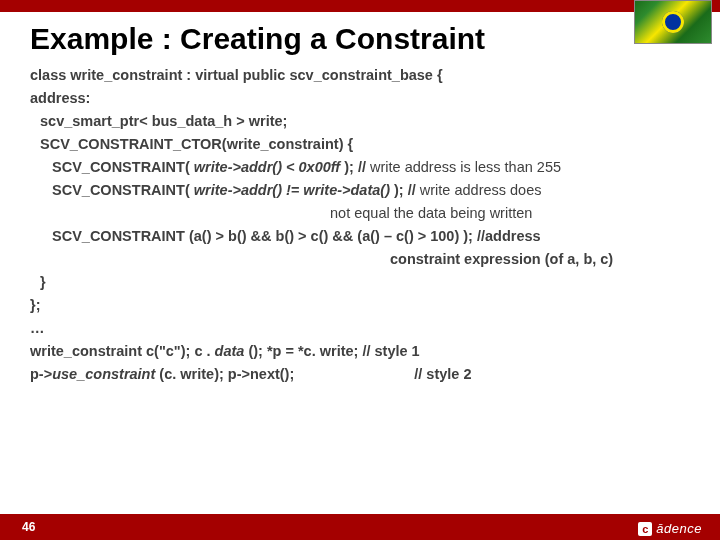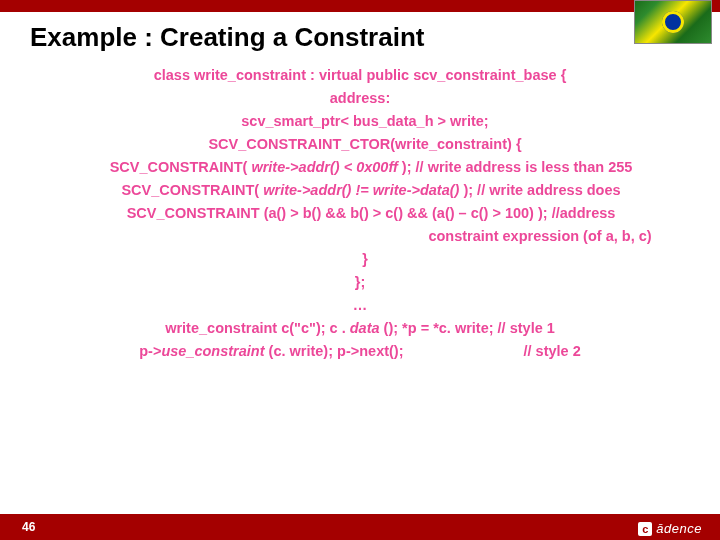--- a/index.html
+++ b/index.html
@@ -1,28 +1,28 @@
 <!DOCTYPE html>
 <html><head>
 <meta charset="utf-8">
 <style>
   * { margin: 0; padding: 0; box-sizing: border-box; }
   html, body { width: 720px; height: 540px; font-family: Arial, Helvetica, sans-serif; background: #fff; overflow: hidden; }
   .slide { position: relative; width: 720px; height: 540px; background: #fff; }
   .topbar { position: absolute; top: 0; left: 0; right: 0; height: 12px; background: #a40000; }
   .corner-img { position: absolute; top: 0; right: 8px; width: 78px; height: 44px; background: linear-gradient(135deg,#1a6b1a 0%, #2e8b2e 20%, #f7e600 45%, #1a6b1a 70%, #2e8b2e 100%); border:1px solid #888; }
   .corner-img::after { content:""; position:absolute; top:50%; left:50%; width:22px; height:22px; background:#0033a0; border-radius:50%; transform:translate(-50%,-50%); box-shadow: 0 0 0 3px #f7e600 inset; }
-  .title { position: absolute; top: 22px; left: 30px; font-size: 26px; font-weight: bold; color: #000; }
-  .content { position: absolute; top: 62px; left: 30px; right: 30px; font-size: 14.5px; line-height: 1.38; color: #ec4899; text-align: center; }
+  .title { position: absolute; top: 22px; left: 30px; font-size: 30px; font-weight: bold; color: #000; }
+  .content { position: absolute; top: 62px; left: 30px; right: 30px; font-size: 14.5px; line-height: 1.38; color: #404040; }
   .content p { margin: 3px 0; }
   .ind1 { padding-left: 10px; }
   .ind2 { padding-left: 22px; }
   .bold { font-weight: bold; }
   .italic { font-style: italic; }
-  .comment { font-weight: bold; }
+  .comment { font-weight: normal; }
   .hang { padding-left: 300px; }
   .footer { position: absolute; bottom: 0; left: 0; right: 0; height: 26px; background: #a40000; }
   .pagenum { position: absolute; left: 22px; bottom: 6px; color: #fff; font-size: 12px; font-weight: bold; }
   .logo { position: absolute; right: 18px; bottom: 4px; display: flex; align-items: center; gap: 4px; }
   .logo-box { width: 14px; height: 14px; background: #fff; border-radius: 2px; display:flex; align-items:center; justify-content:center; color:#a40000; font-size:11px; font-weight:bold; }
   .logo-text { color: #fff; font-size: 13px; letter-spacing: 0.5px; font-family: Arial, sans-serif; font-style: italic; }
 </style>
 </head>
 <body>
 
@@ -38,20 +38,21 @@
     <p class="bold ind1">scv_smart_ptr&lt; bus_data_h &gt; write;</p>
     <p class="bold ind1">SCV_CONSTRAINT_CTOR(write_constraint) {</p>
 
     <p class="ind2">
       <span class="bold">SCV_CONSTRAINT( </span><span class="bold italic">write-&gt;addr() &lt; 0x00ff</span><span class="bold"> ); // </span><span class="comment">write address is less than 255</span>
     </p>
 
     <p class="ind2">
       <span class="bold">SCV_CONSTRAINT( </span><span class="bold italic">write-&gt;addr() != write-&gt;data()</span><span class="bold"> );  // </span><span class="comment">write address does</span>
     </p>
+    <p class="hang comment">not equal the data being written</p>
 
     <p class="ind2">
       <span class="bold">SCV_CONSTRAINT </span><span class="bold">(a() &gt; b() &amp;&amp; b() &gt; c() &amp;&amp; (a() – c() &gt; 100)</span><span class="bold"> ); //address</span>
     </p>
     <p class="bold" style="padding-left:360px">constraint expression (of a, b, c)</p>
 
     <p class="bold ind1">}</p>
     <p class="bold">};</p>
     <p class="bold">…</p>
 

